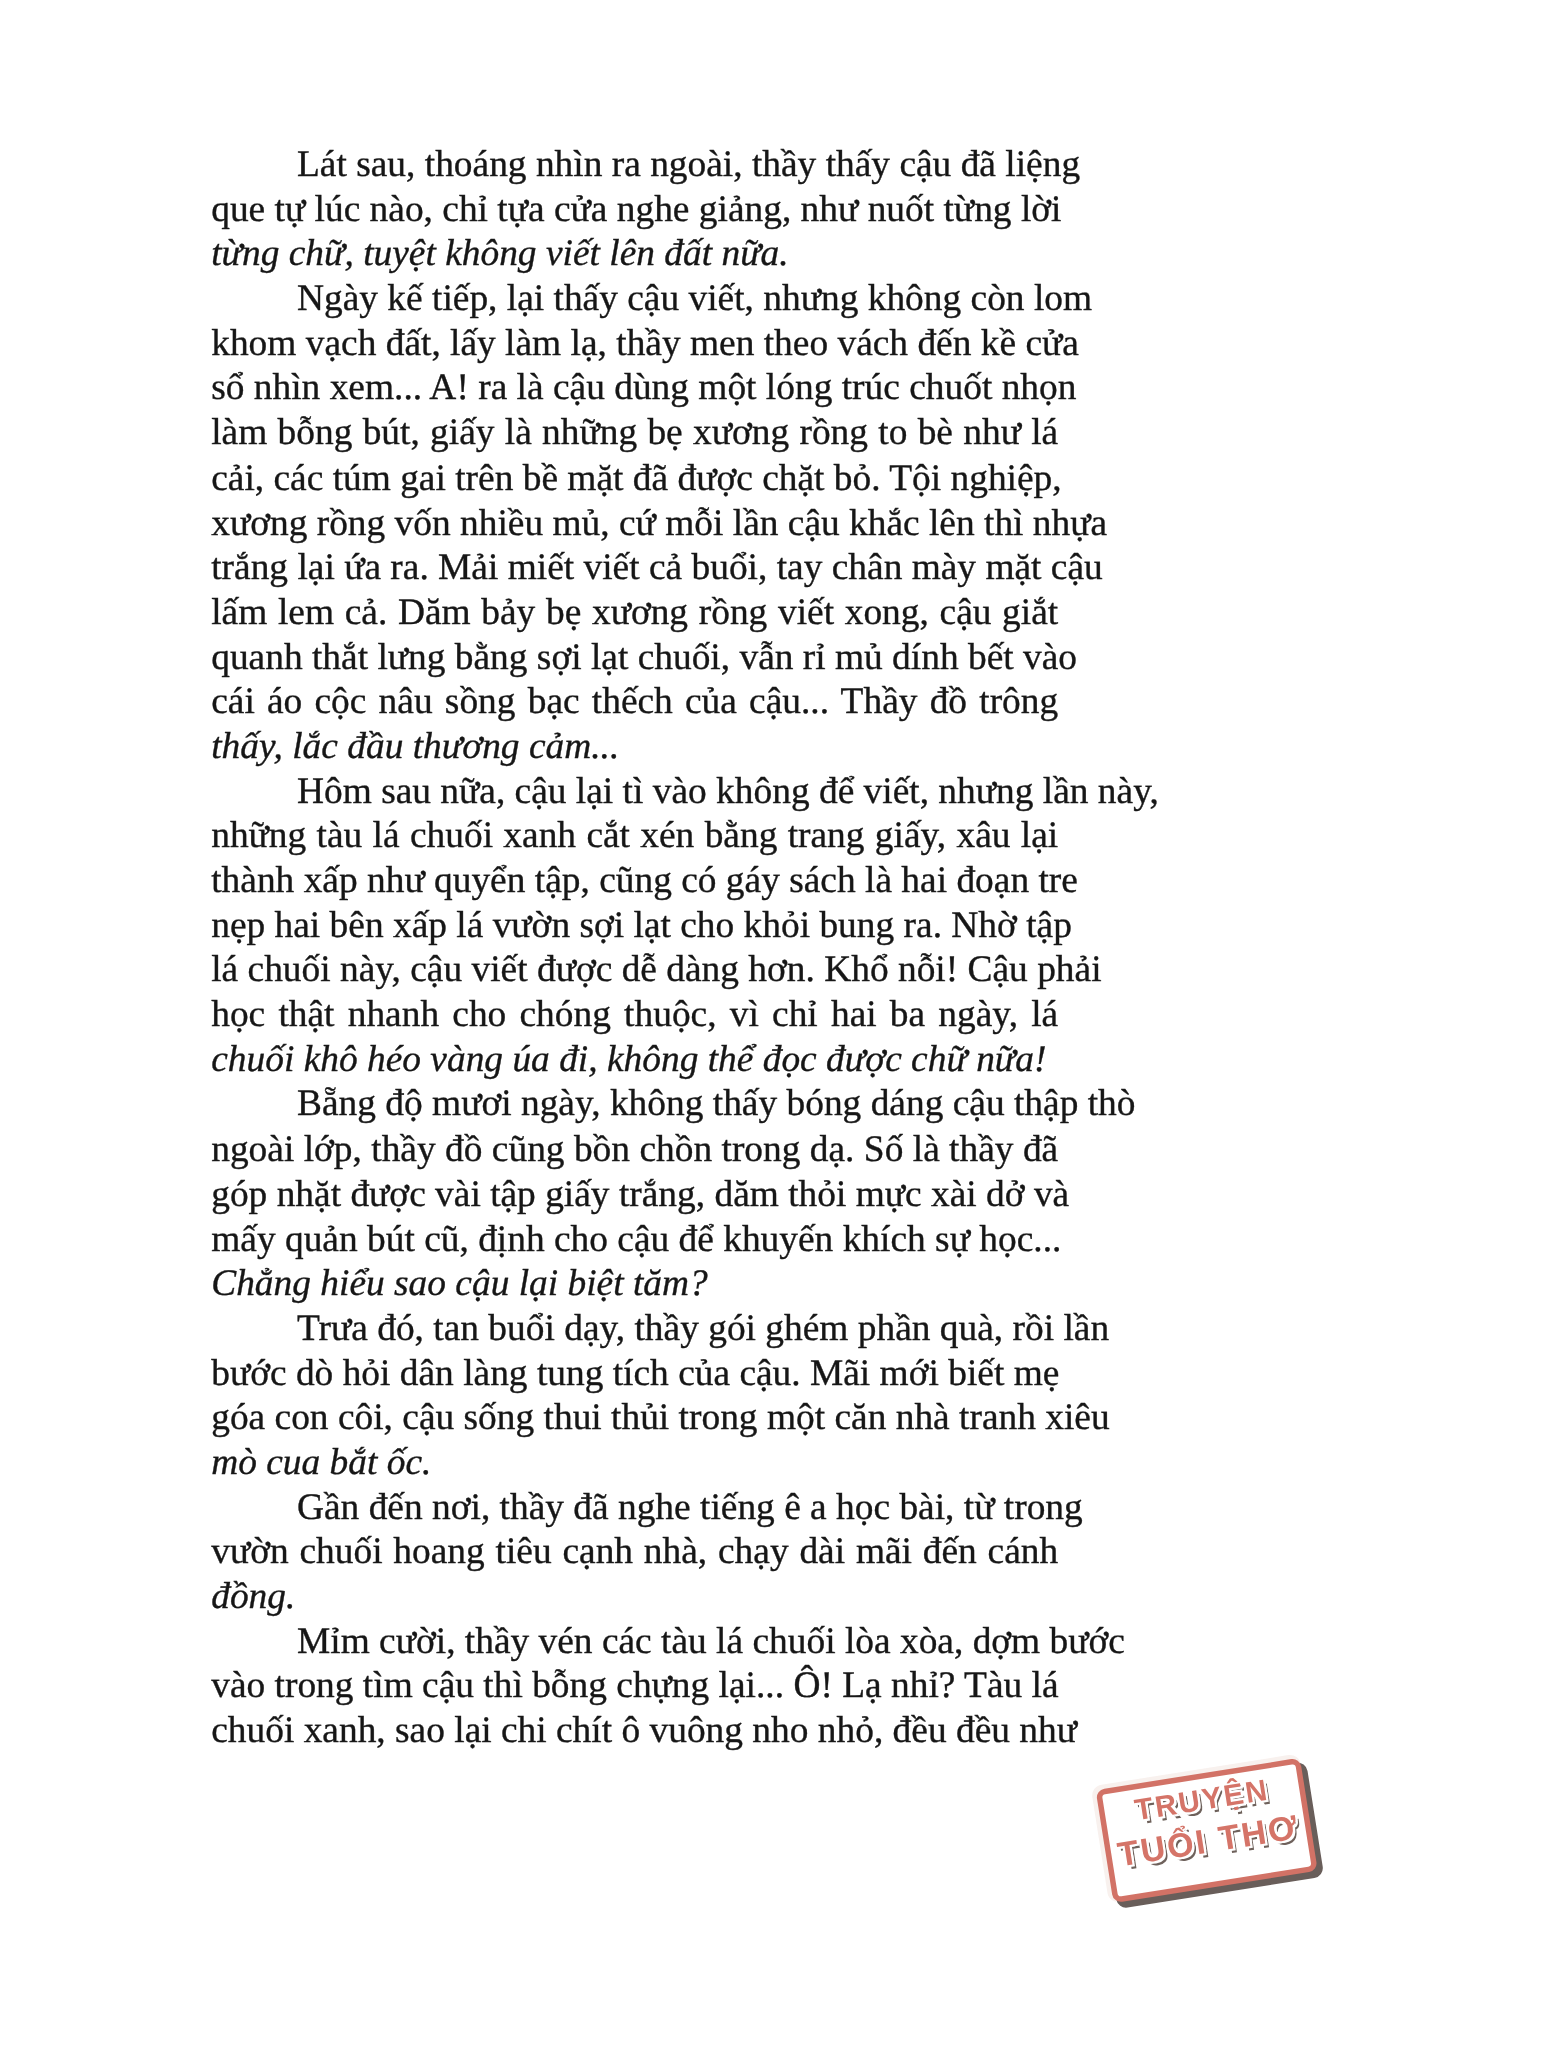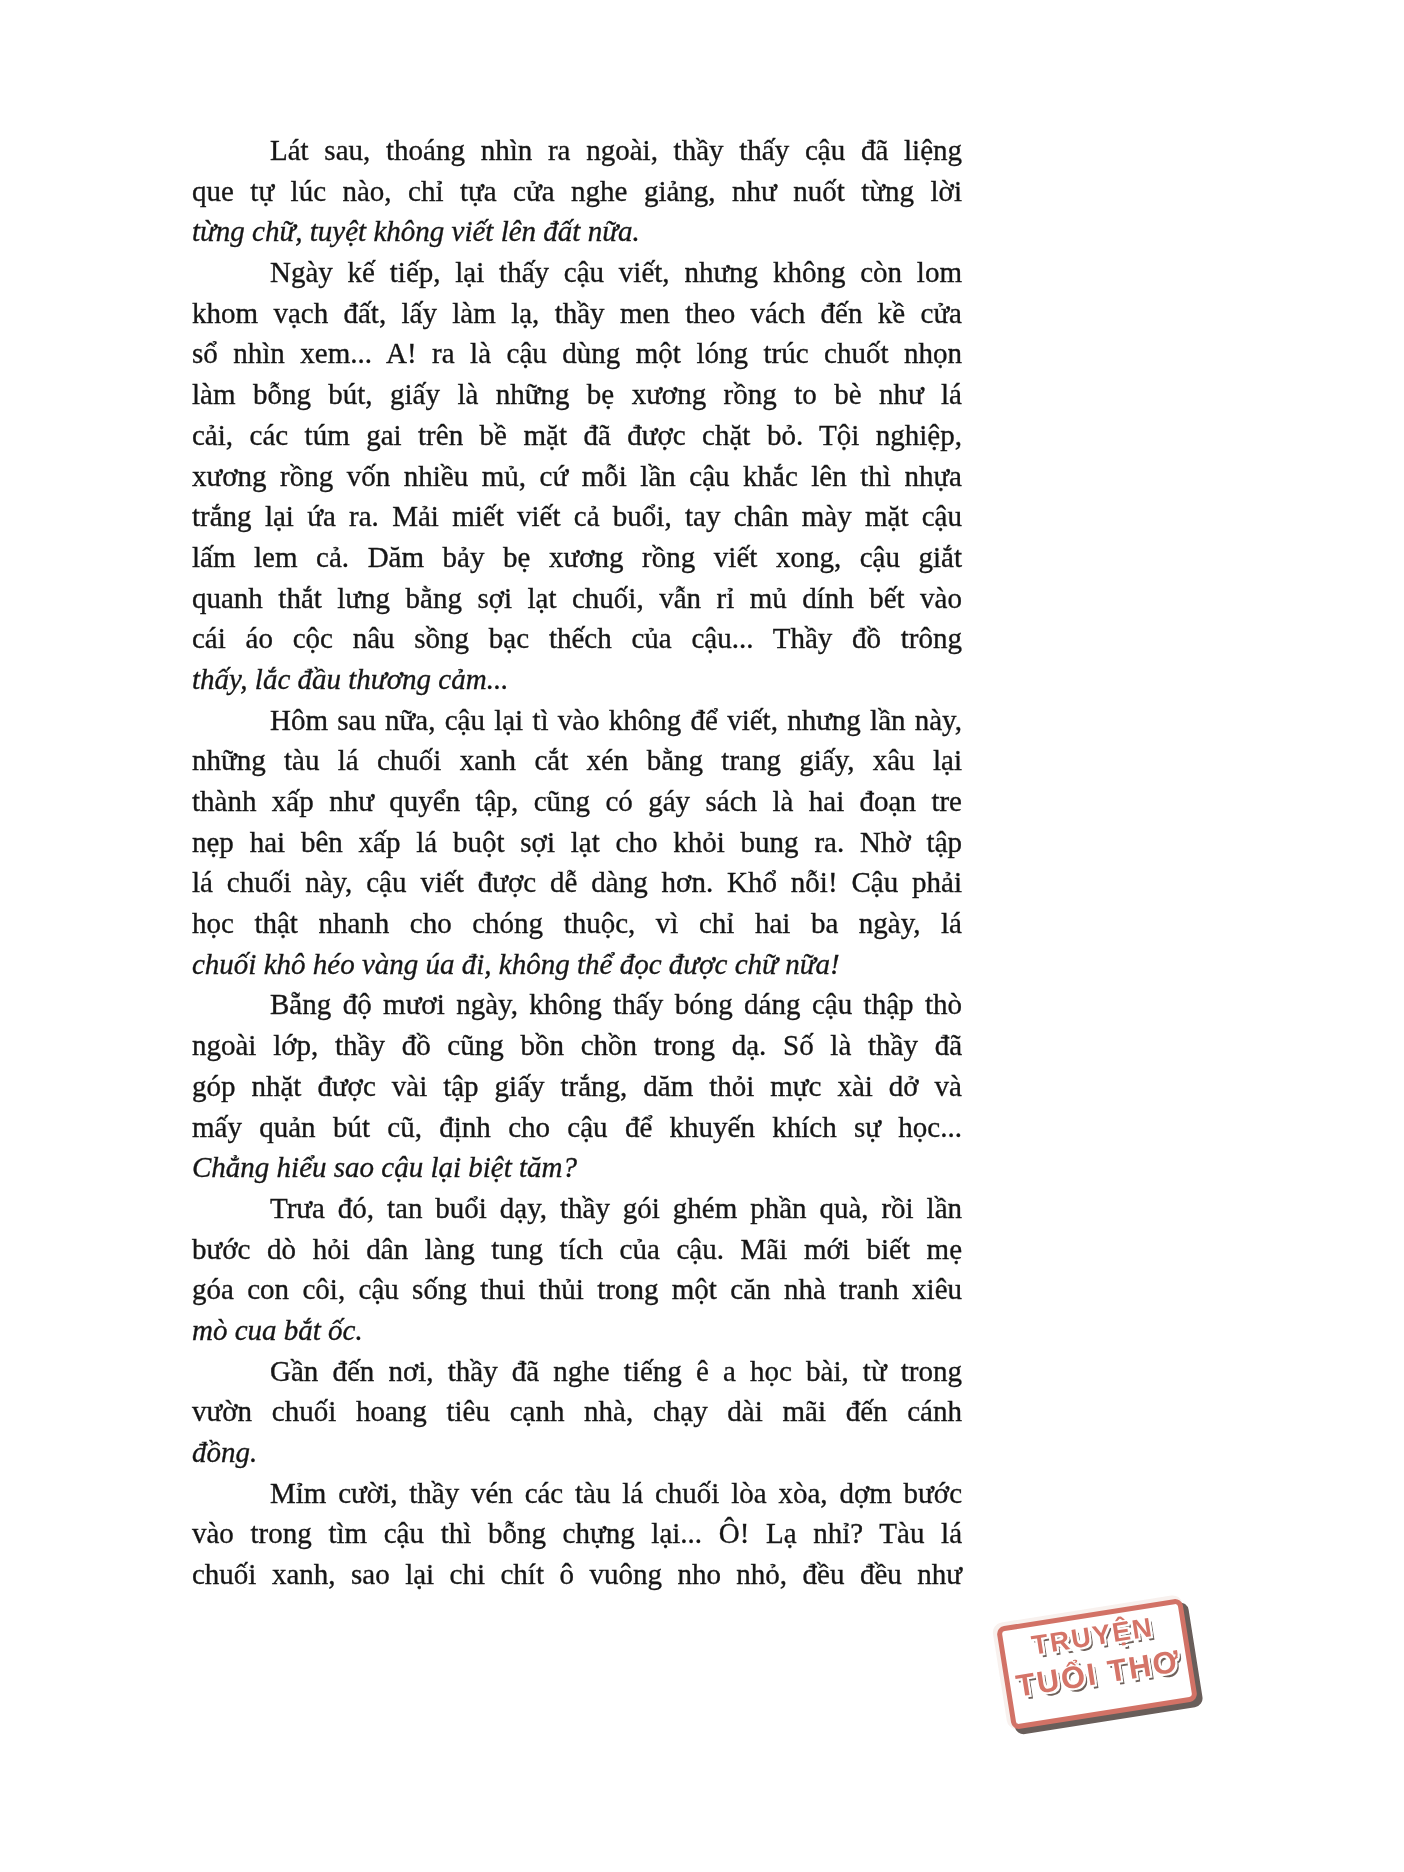--- a/index.html
+++ b/index.html
@@ -15,21 +15,21 @@
     overflow: hidden;
     font-family: "Liberation Serif", "DejaVu Serif", serif;
   }
   .text-block {
     position: absolute;
     left: 192px;
     top: 130px;
     width: 770px;
     z-index: 2;
     color: #161616;
-    font-size: 29px;
+    font-size: 34px;
     line-height: 40.7px;
     -webkit-text-stroke: 0.35px #1c1c1c;
   }
   .paragraph { margin: 0; padding: 0; }
   .line {
     white-space: nowrap;
     text-align: justify;
     text-align-last: justify;
     height: 40.7px;
   }
@@ -100,21 +100,21 @@
         <div class="line">trắng lại ứa ra. Mải miết viết cả buổi, tay chân mày mặt cậu</div>
         <div class="line">lấm lem cả. Dăm bảy bẹ xương rồng viết xong, cậu giắt</div>
         <div class="line">quanh thắt lưng bằng sợi lạt chuối, vẫn rỉ mủ dính bết vào</div>
         <div class="line">cái áo cộc nâu sồng bạc thếch của cậu... Thầy đồ trông</div>
         <div class="line para-end">thấy, lắc đầu thương cảm...</div>
       </div>
       <div class="paragraph">
         <div class="line indent">Hôm sau nữa, cậu lại tì vào không để viết, nhưng lần này,</div>
         <div class="line">những tàu lá chuối xanh cắt xén bằng trang giấy, xâu lại</div>
         <div class="line">thành xấp như quyển tập, cũng có gáy sách là hai đoạn tre</div>
-        <div class="line">nẹp hai bên xấp lá buột sợi lạt cho khỏi bung ra. Nhờ tập</div>
+        <div class="line">nẹp hai bên xấp lá vườn sợi lạt cho khỏi bung ra. Nhờ tập</div>
         <div class="line">lá chuối này, cậu viết được dễ dàng hơn. Khổ nỗi! Cậu phải</div>
         <div class="line">học thật nhanh cho chóng thuộc, vì chỉ hai ba ngày, lá</div>
         <div class="line para-end">chuối khô héo vàng úa đi, không thể đọc được chữ nữa!</div>
       </div>
       <div class="paragraph">
         <div class="line indent">Bẵng độ mươi ngày, không thấy bóng dáng cậu thập thò</div>
         <div class="line">ngoài lớp, thầy đồ cũng bồn chồn trong dạ. Số là thầy đã</div>
         <div class="line">góp nhặt được vài tập giấy trắng, dăm thỏi mực xài dở và</div>
         <div class="line">mấy quản bút cũ, định cho cậu để khuyến khích sự học...</div>
         <div class="line para-end">Chẳng hiểu sao cậu lại biệt tăm?</div>

